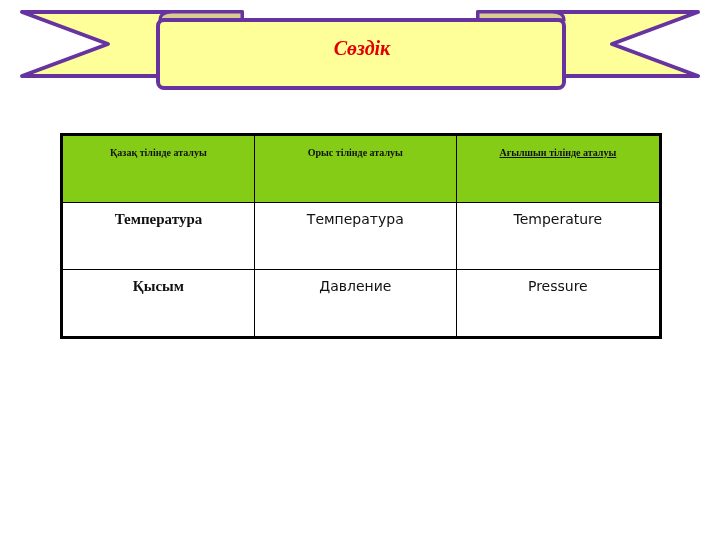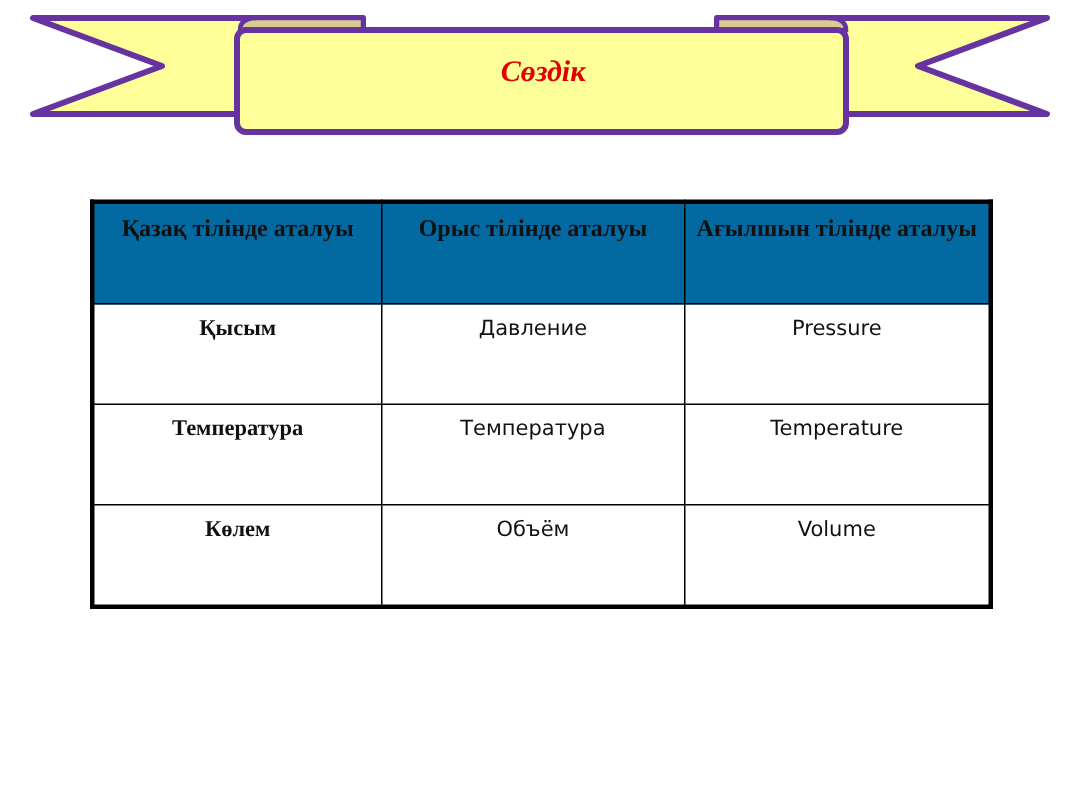--- a/index.html
+++ b/index.html
@@ -19,26 +19,26 @@
     border-collapse: collapse;
     border: 3px solid #000;
   }
   .dict-table td, .dict-table th {
     border: 1px solid #000;
     vertical-align: top; text-align: center;
     padding: 8px 6px 0 6px;
     font-size: 15px; color: #111;
   }
   .dict-table th {
-    background: #0369a1; font-weight: bold; height: 58px;
-    font-size: 16px; line-height: 18px;
+    background: #84cc16; font-weight: bold; height: 58px;
+    font-size: 10px; line-height: 18px;
   }
   .dict-table td { height: 58px; font-family: "DejaVu Sans", sans-serif; font-size: 14px; }
   .dict-table td.kz { font-weight: bold; font-family: "Liberation Serif", serif; font-size: 15px; }
-  .col1 { width: 193px; } .col2 { width: 203px; margin-top: 25px; } .col3 { width: 206px; }
+  .col1 { width: 193px; } .col2 { width: 203px; margin-top: 25px; } .col3 { width: 206px; text-decoration: underline; }
 </style>
 </head>
 <body>
 
 <svg class="banner-svg" width="720" height="110" viewBox="0 0 720 110">
 
   <polygon points="22,12 242,12 242,76 22,76 108,44" fill="#ffff99" stroke="#6633a0" stroke-width="4" stroke-linejoin="round"></polygon>
 
   <polygon points="478,12 698,12 612,44 698,76 478,76" fill="#ffff99" stroke="#6633a0" stroke-width="4" stroke-linejoin="round"></polygon>
 
@@ -53,28 +53,23 @@
 </div>
 
 <table class="dict-table">
   <tbody>
       <tr>
     <th class="col1">Қазақ тілінде аталуы</th>
     <th class="col2">Орыс тілінде аталуы</th>
     <th class="col3">Ағылшын тілінде аталуы</th>
   </tr>
   <tr>
-    <td class="kz">Қысым</td>
-    <td>Давление</td>
-    <td>Pressure</td>
-  </tr>
-  <tr>
     <td class="kz">Температура</td>
     <td>Температура</td>
     <td>Temperature</td>
   </tr>
   <tr>
-    <td class="kz">Көлем</td>
-    <td>Объём</td>
-    <td>Volume</td>
+    <td class="kz">Қысым</td>
+    <td>Давление</td>
+    <td>Pressure</td>
   </tr>
 </tbody>
   </table>
 
 </body></html>

